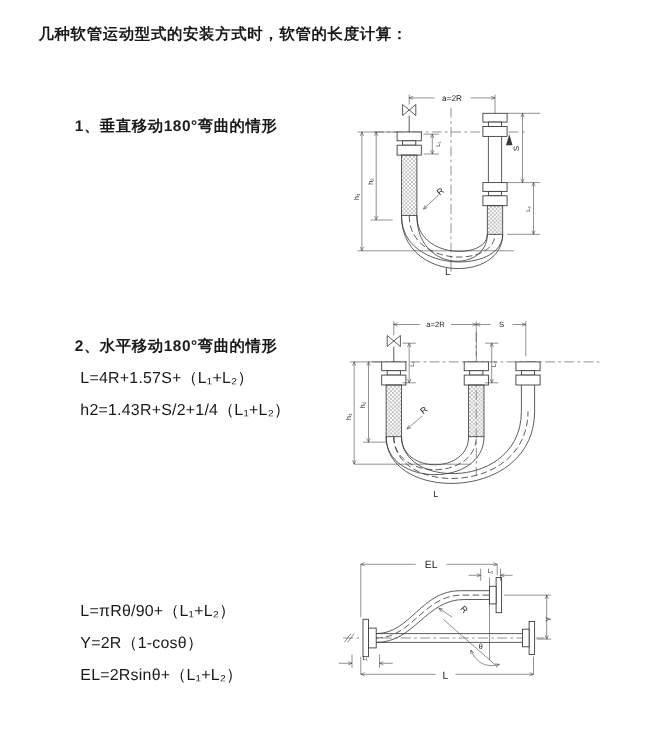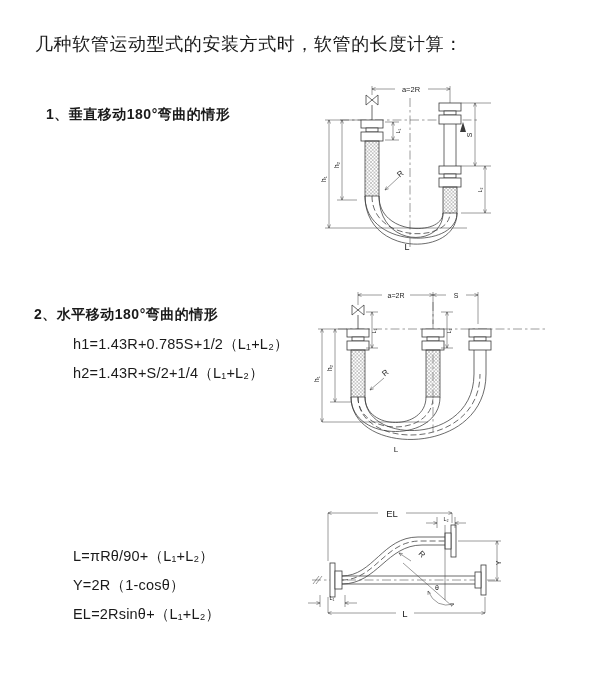--- a/index.html
+++ b/index.html
@@ -2,27 +2,27 @@
 <html><head>
 <meta charset="utf-8">
 <style>
   html,body{margin:0;padding:0;}
   body{
     width:600px;height:675px;position:relative;background:#ffffff;
     font-family:"Liberation Sans","DejaVu Sans",sans-serif;color:#1a1a1a;
     overflow:hidden;
   }
   .page{position:absolute;inset:0;background:#ffffff;}
-  .title{position:absolute;left:35px;top:32px;font-size:18px;font-weight:400;letter-spacing:.6px;white-space:nowrap;}
-  .sec-heading{position:absolute;font-size:14px;font-weight:700;letter-spacing:.5px;white-space:nowrap;}
+  .title{position:absolute;left:35px;top:22px;font-size:14px;font-weight:700;letter-spacing:.6px;white-space:nowrap;}
+  .sec-heading{position:absolute;font-size:14px;font-weight:700;letter-spacing:.5px;white-space:nowrap;margin-left:22px;}
   .formulas{position:absolute;font-size:14.5px;}
   .formula{height:29px;line-height:29px;letter-spacing:.2px;white-space:nowrap;}
   #heading-1{left:46px;top:106px}
   #formulas-1{left:73px;top:128px}
-  #heading-2{left:34px;top:306px}
+  #heading-2{left:46px;top:306px}
   #formulas-2{left:73px;top:330px}
   #heading-3{left:46px;top:518px}
   #formulas-3{left:73px;top:542px}
   .diagram{position:absolute;text-align:right;}
   #diagram-1{left:315px;top:78px;width:270px;height:175px;}
   #diagram-2{left:310px;top:282px;width:290px;height:175px;}
   #diagram-3{left:300px;top:495px;width:300px;height:148px;}
   svg{display:block;width:100%;height:100%;}
   svg text{fill:#222;font-family:"Liberation Sans","DejaVu Sans",sans-serif;}
   .ln{stroke:#3a3a3a;stroke-width:.75;fill:none;}
@@ -36,21 +36,21 @@
 <body>
 
 <div class="page">
 
   <div class="title">几种软管运动型式的安装方式时，软管的长度计算：</div>
 
   <div id="heading-1" class="sec-heading">1、垂直移动180°弯曲的情形</div>
 
   <div id="heading-2" class="sec-heading">2、水平移动180°弯曲的情形</div>
   <div id="formulas-2" class="formulas">
-    <div class="formula">h1=1.43R+0.785S+1/2（L₁+L₂）</div>
+    <div class="formula">L=4R+1.57S+（L₁+L₂）</div>
     <div class="formula">h2=1.43R+S/2+1/4（L₁+L₂）</div>
   </div>
 
   <div id="formulas-3" class="formulas">
     <div class="formula">L=πRθ/90+（L₁+L₂）</div>
     <div class="formula">Y=2R（1-cosθ）</div>
     <div class="formula">EL=2Rsinθ+（L₁+L₂）</div>
   </div>
 
   <div id="diagram-1" class="diagram">

